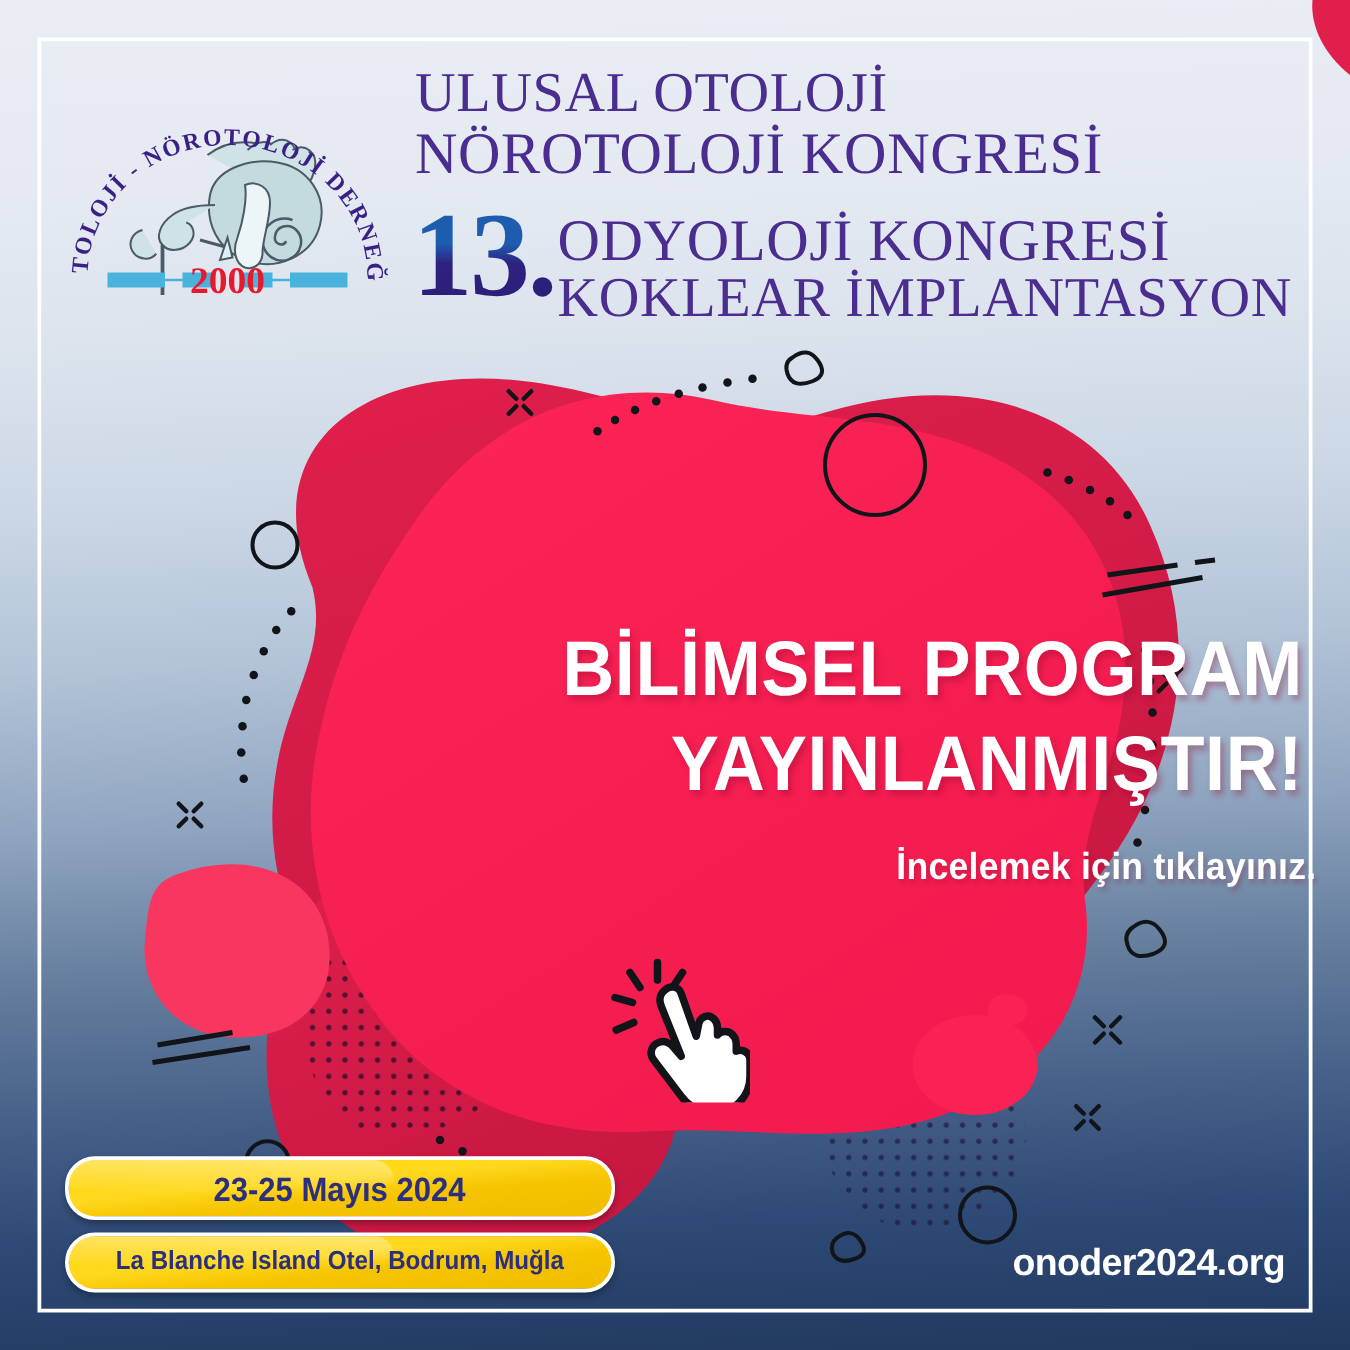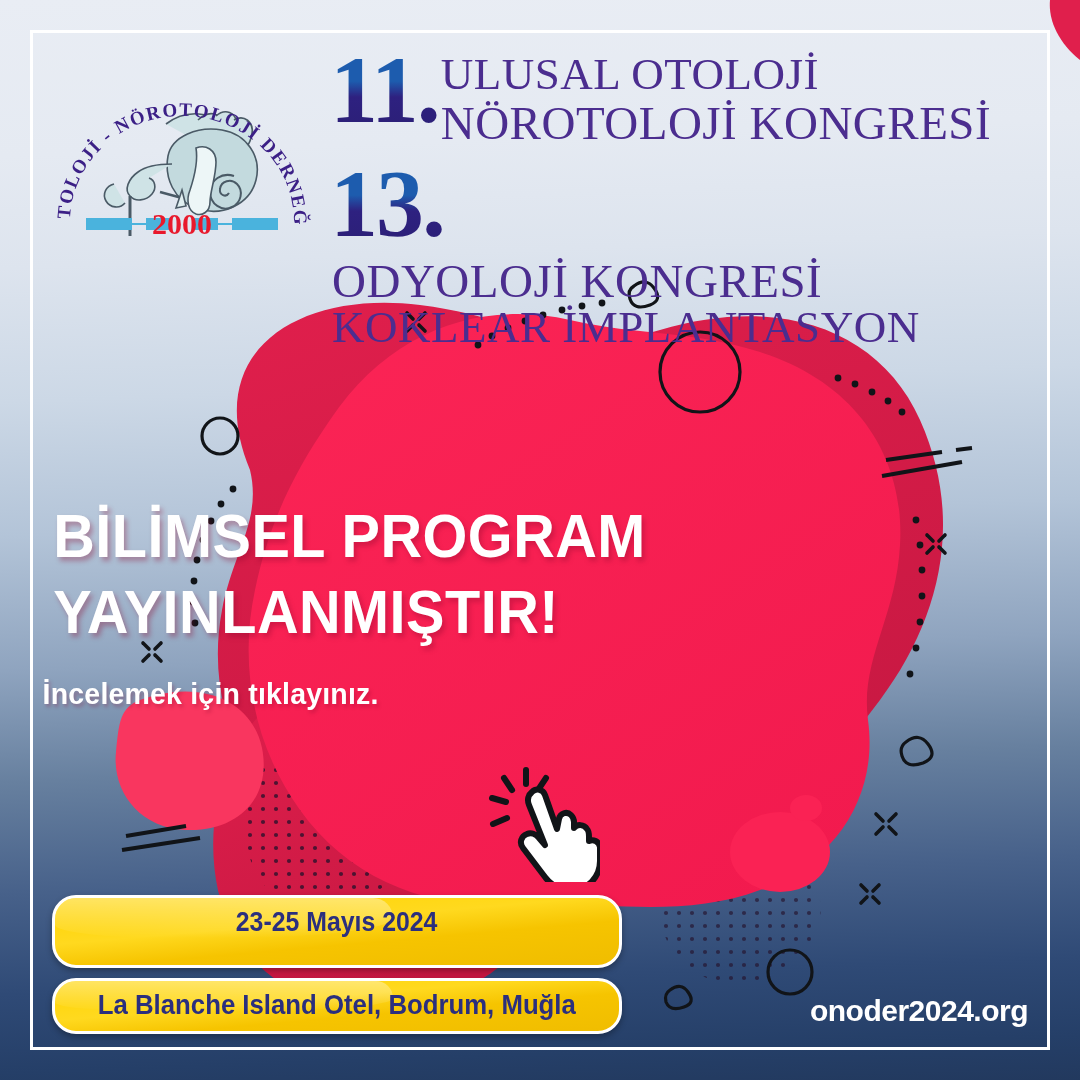--- a/index.html
+++ b/index.html
@@ -21,40 +21,40 @@
   .art{position:absolute;inset:0;z-index:10;}
   .art svg{display:block;width:1080px;height:1080px;}
 
   
   .logo{position:absolute;left:48px;top:72px;width:268px;height:180px;z-index:40;}
   .logo svg{display:block;width:100%;height:100%;}
 
   
   .heading{position:absolute;left:330px;top:46px;z-index:40;width:700px;}
   .hrow{display:flex;align-items:flex-start;}
-  .hrow + .hrow{margin-top:14px;flex-direction:column;}
+  .hrow + .hrow{margin-top:14px;}
   .hnum{
     font-family:"Liberation Serif",serif;
     font-size:96px;line-height:0.92;font-weight:700;
     letter-spacing:-2px;
     background:linear-gradient(180deg,#1d5cae 0%,#1d5cae 40%,#2e2180 58%,#2b1f76 100%);
     -webkit-background-clip:text;background-clip:text;
     -webkit-text-fill-color:transparent;color:transparent;
     flex:0 0 auto;
   }
   .hlines{margin-left:2px;padding-top:6px;}
   .hline{
     font-family:"Liberation Serif",serif;
     color:#4b2d8f;font-size:45px;line-height:0.98;
     letter-spacing:0.5px;white-space:nowrap;
   }
   .hline.second{font-size:47px;margin-top:4px;}
 
   
-  .msg{position:absolute;left:16px;right:0;top:498px;text-align:left;z-index:45;}
+  .msg{position:absolute;left:4px;right:0;top:498px;text-align:right;z-index:45;}
   .msg-h{
     color:#ffffff;font-weight:bold;
     font-size:62px;line-height:1.22;letter-spacing:0.5px;
     text-shadow:3px 4px 5px rgba(140,10,45,.35);
     transform:scaleX(.93);
   }
   .msg-sub{
     color:#ffffff;font-weight:bold;font-size:30px;
     margin-top:28px;letter-spacing:.2px;
     text-shadow:2px 3px 4px rgba(140,10,45,.3);
@@ -71,22 +71,22 @@
     color:#2b2f7e;font-weight:bold;
     box-shadow:0 3px 6px rgba(0,0,0,.3);
     display:block;text-align:center;position:relative;overflow:hidden;
   }
   .badge::after{
     content:"";position:absolute;left:0;right:40%;top:0;height:60%;
     background:linear-gradient(180deg,rgba(255,255,255,.38),rgba(255,255,255,0));
     border-radius:24px 24px 60% 40%;pointer-events:none;
   }
   .badge span{position:relative;z-index:2;transform:scaleX(.92);display:inline-block;}
-  .badge-date{padding:9px 30px 27px;font-size:27px;margin-bottom:10px;margin-top:44px;}
-  .badge-venue{padding:8px 22px 10px;font-size:28px;}
+  .badge-date{padding:9px 30px 5px;font-size:27px;margin-bottom:10px;margin-top:44px;}
+  .badge-venue{padding:8px 22px 10px;font-size:21px;}
 
   
   .url{
     position:absolute;right:52px;bottom:52px;z-index:50;
     color:#ffffff;font-size:30px;font-weight:bold;letter-spacing:-.5px;
   }
 </style>
 </head>
 <body>
 
@@ -289,21 +289,20 @@
       <g fill="#4ab3dd">
         <path d="M38,146 l46,0 l0,5 l14,0 l0,-5 l24,0 l0,12 l-24,0 l0,-5 l-14,0 l0,5 l-46,0 Z"></path>
         <path d="M230,146 l-46,0 l0,5 l-14,0 l0,-5 l-24,0 l0,12 l24,0 l0,-5 l14,0 l0,5 l46,0 Z"></path>
       </g>
       <text x="134" y="162" text-anchor="middle" font-family="'Liberation Serif',serif" font-size="30" font-weight="bold" fill="#e8192c">2000</text>
     </svg>
   </div>
 
   <div class="heading">
     <div class="hrow">
-      <div class="hnum">11.</div>
       <div class="hlines">
         <div class="hline">ULUSAL OTOLOJİ</div>
         <div class="hline second">NÖROTOLOJİ KONGRESİ</div>
       </div>
     </div>
     <div class="hrow">
       <div class="hnum">13.</div>
       <div class="hlines">
         <div class="hline second">ODYOLOJİ KONGRESİ</div>
         <div class="hline">KOKLEAR İMPLANTASYON</div>

